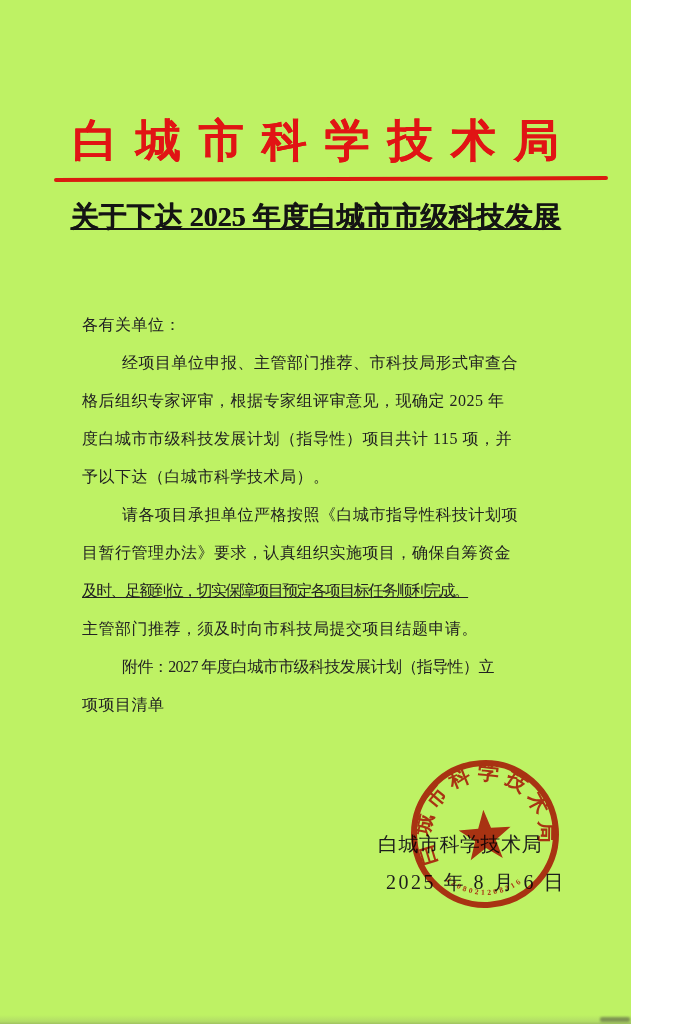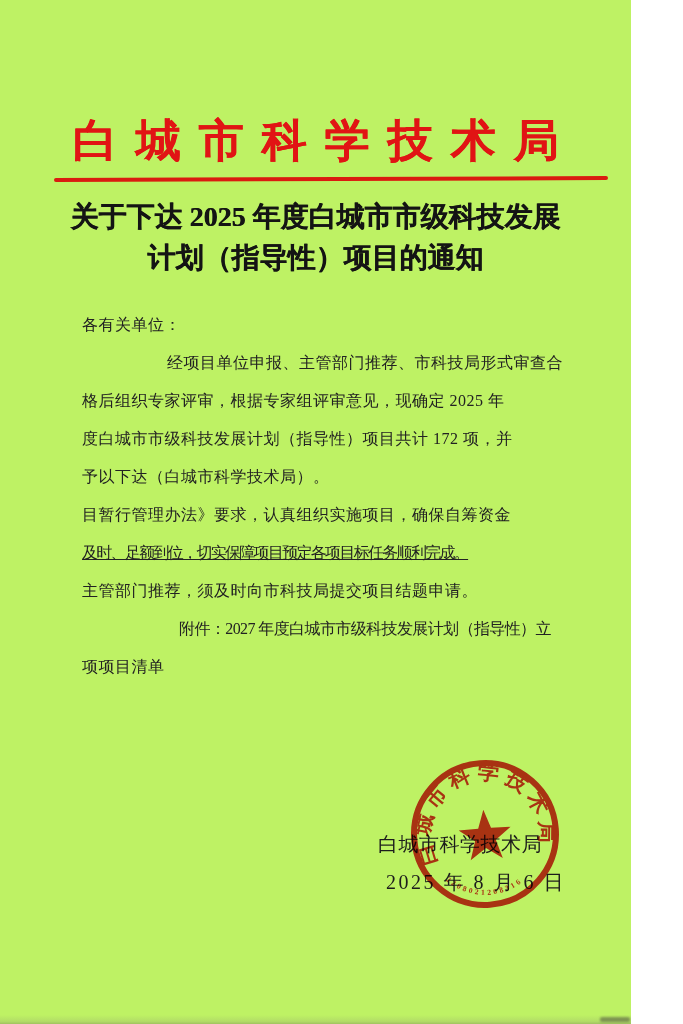--- a/index.html
+++ b/index.html
@@ -41,36 +41,37 @@
   
   .doc-title {
     position: absolute;
     top: 196px; left: 0; right: 0;
     text-align: center;
     font-size: 28px;
     font-weight: 700;
     color: #141414;
     line-height: 41px;
     text-shadow: 0.4px 0 0 #141414;
+    text-decoration: underline;
   }
   
   .body-block {
     position: absolute;
     top: 306px; left: 82px;
     width: 526px;
     font-size: 16px;
     color: #222222;
   }
   .body-line {
     height: 38px;
     line-height: 38px;
     white-space: nowrap;
     letter-spacing: 0.5px;
   }
-  .body-line.indent { padding-left: 40px; text-align: center; }
+  .body-line.indent { padding-left: 40px; }
   .body-line.squeeze { letter-spacing: -1.7px; text-decoration: underline; }
   .body-line.squeeze-sm { letter-spacing: -0.6px; }
   
   .signature {
     position: absolute;
     top: 831px; left: 378px;
     font-size: 20px;
     color: #1c1c1c;
     letter-spacing: 0.5px;
     white-space: nowrap;
@@ -116,29 +117,29 @@
 <body>
 
 <div class="page">
 
   <div class="masthead">白城市科学技术局</div>
 
   <div class="masthead-rule"></div>
 
   <div class="doc-title">
     <div>关于下达 2025 年度白城市市级科技发展</div>
-    <div>计划（指导性）项目的通知</div>
   </div>
 
   <div class="body-block">
     <div class="body-line">各有关单位：</div>
     <div class="body-line indent">经项目单位申报、主管部门推荐、市科技局形式审查合</div>
     <div class="body-line">格后组织专家评审，根据专家组评审意见，现确定 2025 年</div>
-    <div class="body-line">度白城市市级科技发展计划（指导性）项目共计 172 项，并</div>
+    <div class="body-line">度白城市市级科技发展计划（指导性）项目共计 115 项，并</div>
     <div class="body-line">予以下达（白城市科学技术局）。</div>
+    <div class="body-line indent">请各项目承担单位严格按照《白城市指导性科技计划项</div>
     <div class="body-line">目暂行管理办法》要求，认真组织实施项目，确保自筹资金</div>
     <div class="body-line squeeze">及时、足额到位，切实保障项目预定各项目标任务顺利完成。</div>
     <div class="body-line">主管部门推荐，须及时向市科技局提交项目结题申请。</div>
     <div class="body-line indent squeeze-sm">附件：2027 年度白城市市级科技发展计划（指导性）立</div>
     <div class="body-line">项项目清单</div>
   </div>
 
   <div class="signature">白城市科学技术局</div>
   <div class="issue-date">2025 年 8 月 6 日</div>
 

